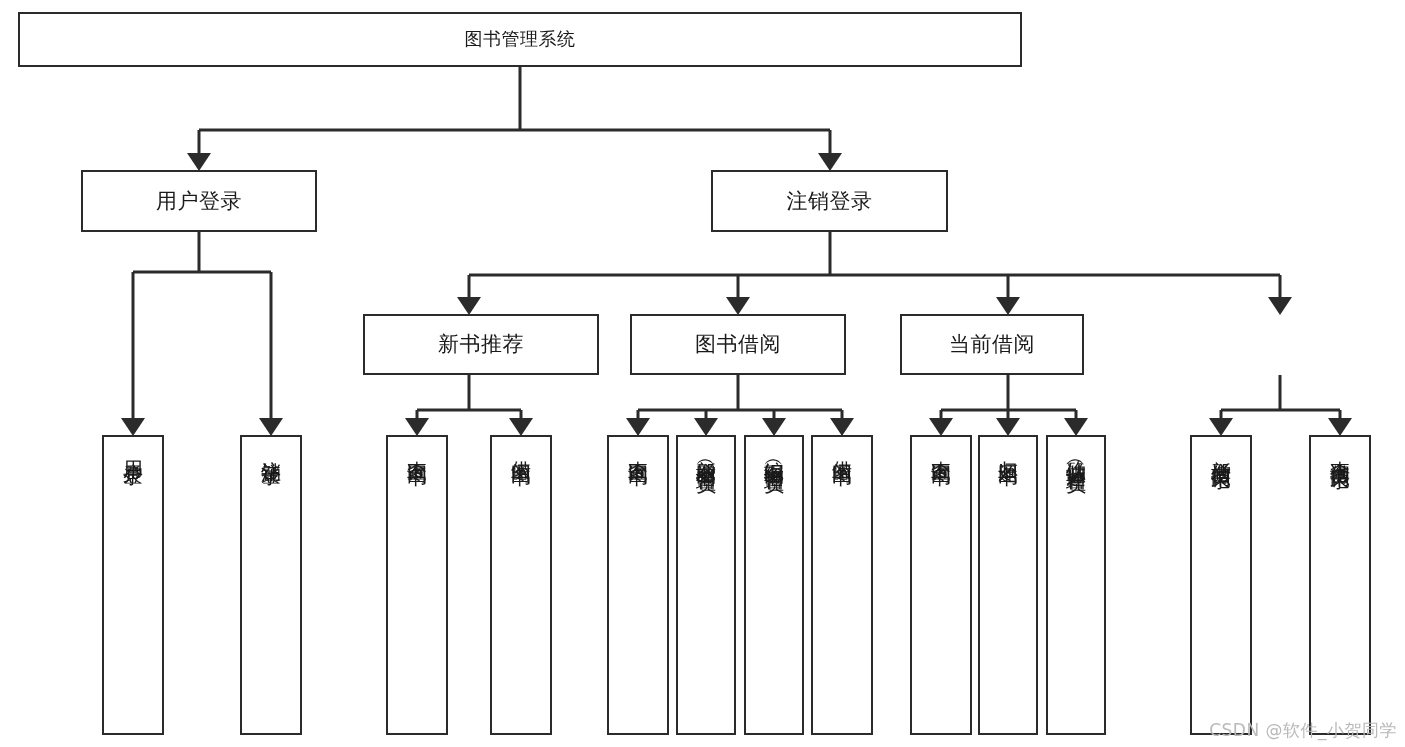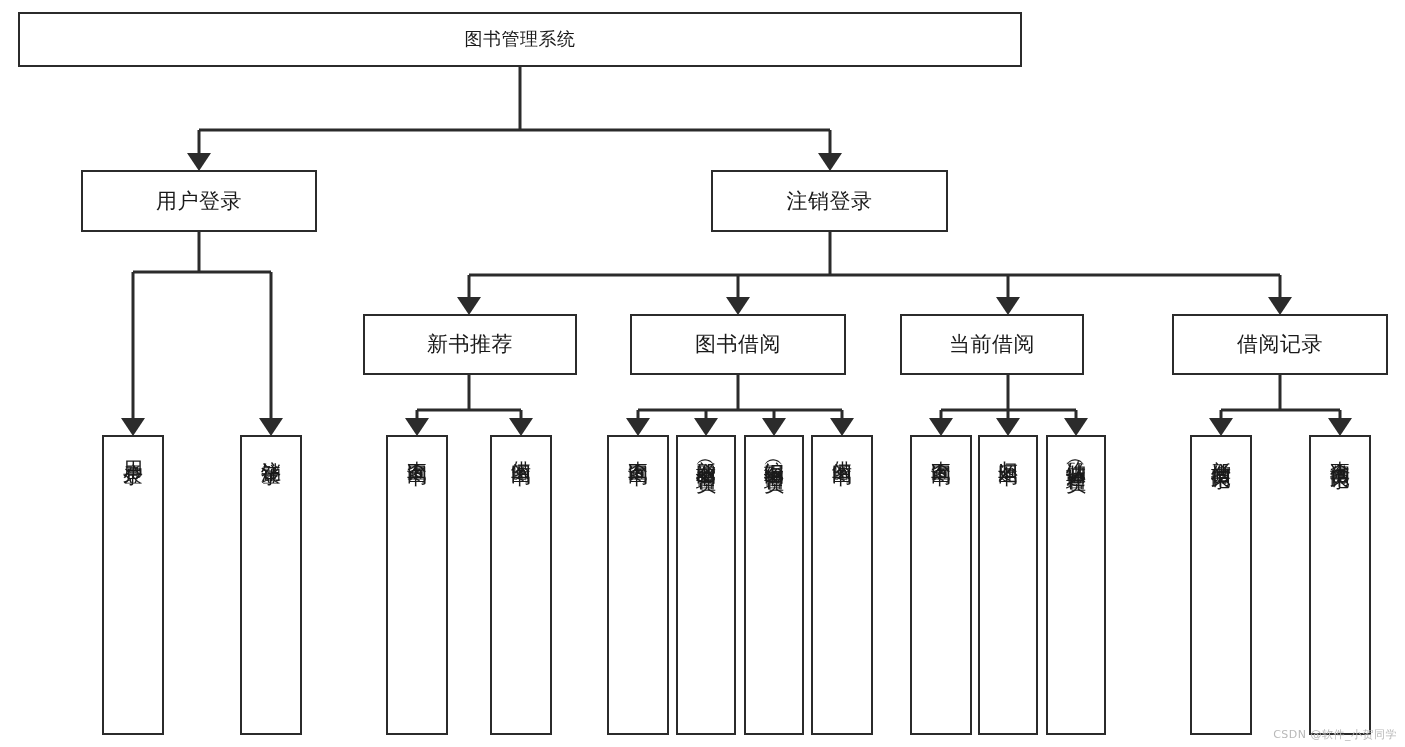--- a/index.html
+++ b/index.html
@@ -54,21 +54,21 @@
     text-orientation: upright;
     font-size: 20px;
     line-height: 1.15;
     letter-spacing: 2px;
     white-space: normal;
   }
   .watermark {
     position: absolute;
     right: 8px;
     bottom: 5px;
-    font-size: 11px;
+    font-size: 17px;
     color: #b9b9b9;
     letter-spacing: 0.5px;
     white-space: nowrap;
     user-select: none;
   }
 </style>
 </head>
 <body>
 
 <div id="diagram">
@@ -127,31 +127,28 @@
     <span class="label">图书管理系统</span>
   </div>
 
   <div class="node" style="left:81px; top:170px; width:236px; height:62px;">
     <span class="label">用户登录</span>
   </div>
   <div class="node" style="left:711px; top:170px; width:237px; height:62px;">
     <span class="label">注销登录</span>
   </div>
 
-  <div class="node" style="left:363px; top:314px; width:214px; height:61px;justify-content:center;">
+  <div class="node" style="left:363px; top:314px; width:236px; height:61px;justify-content:center;">
     <span class="label">新书推荐</span>
   </div>
   <div class="node" style="left:630px; top:314px; width:216px; height:61px;">
     <span class="label">图书借阅</span>
   </div>
   <div class="node" style="left:900px; top:314px; width:184px; height:61px;text-align:right;">
     <span class="label">当前借阅</span>
-  </div>
-  <div class="node" style="left:1172px; top:314px; width:216px; height:61px;">
-    <span class="label">借阅记录</span>
   </div>
 
   <div class="node leaf" style="left:102px; top:435px; width:62px; height:300px;">
     <span class="label">用户登录</span>
   </div>
   <div class="node leaf" style="left:240px; top:435px; width:62px; height:300px;">
     <span class="label">注销登录</span>
   </div>
 
   <div class="node leaf" style="left:386px; top:435px; width:62px; height:300px;">

